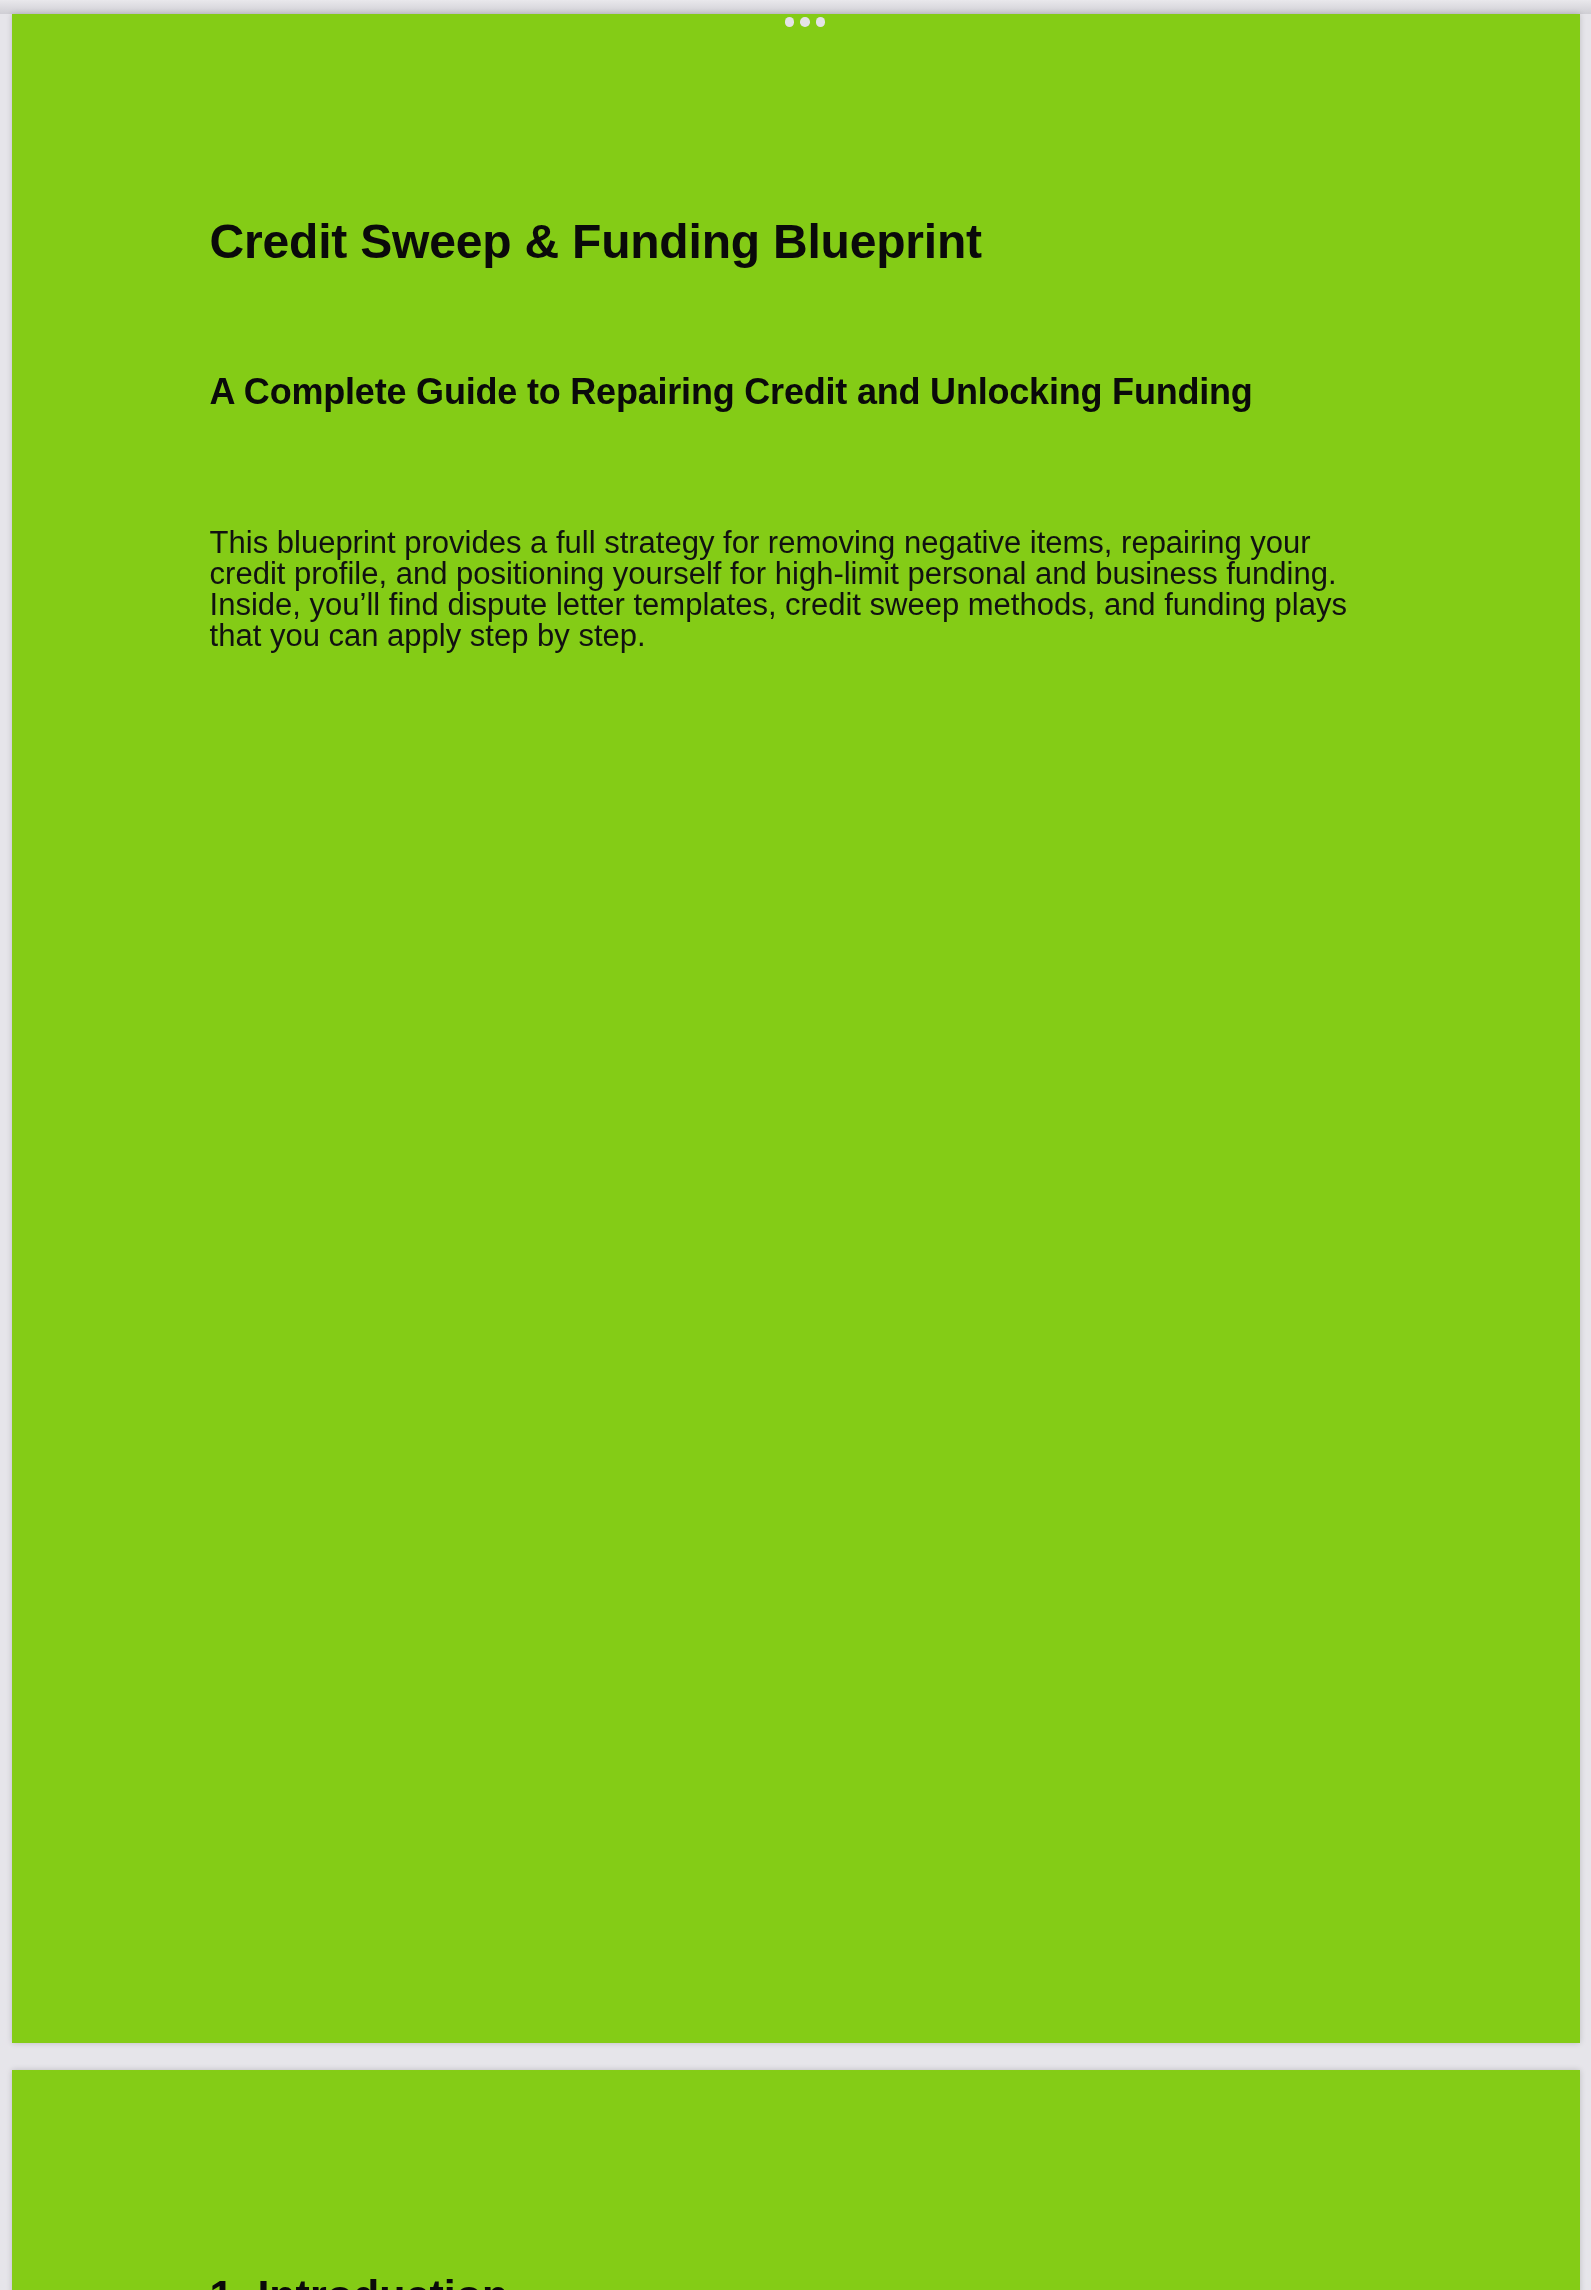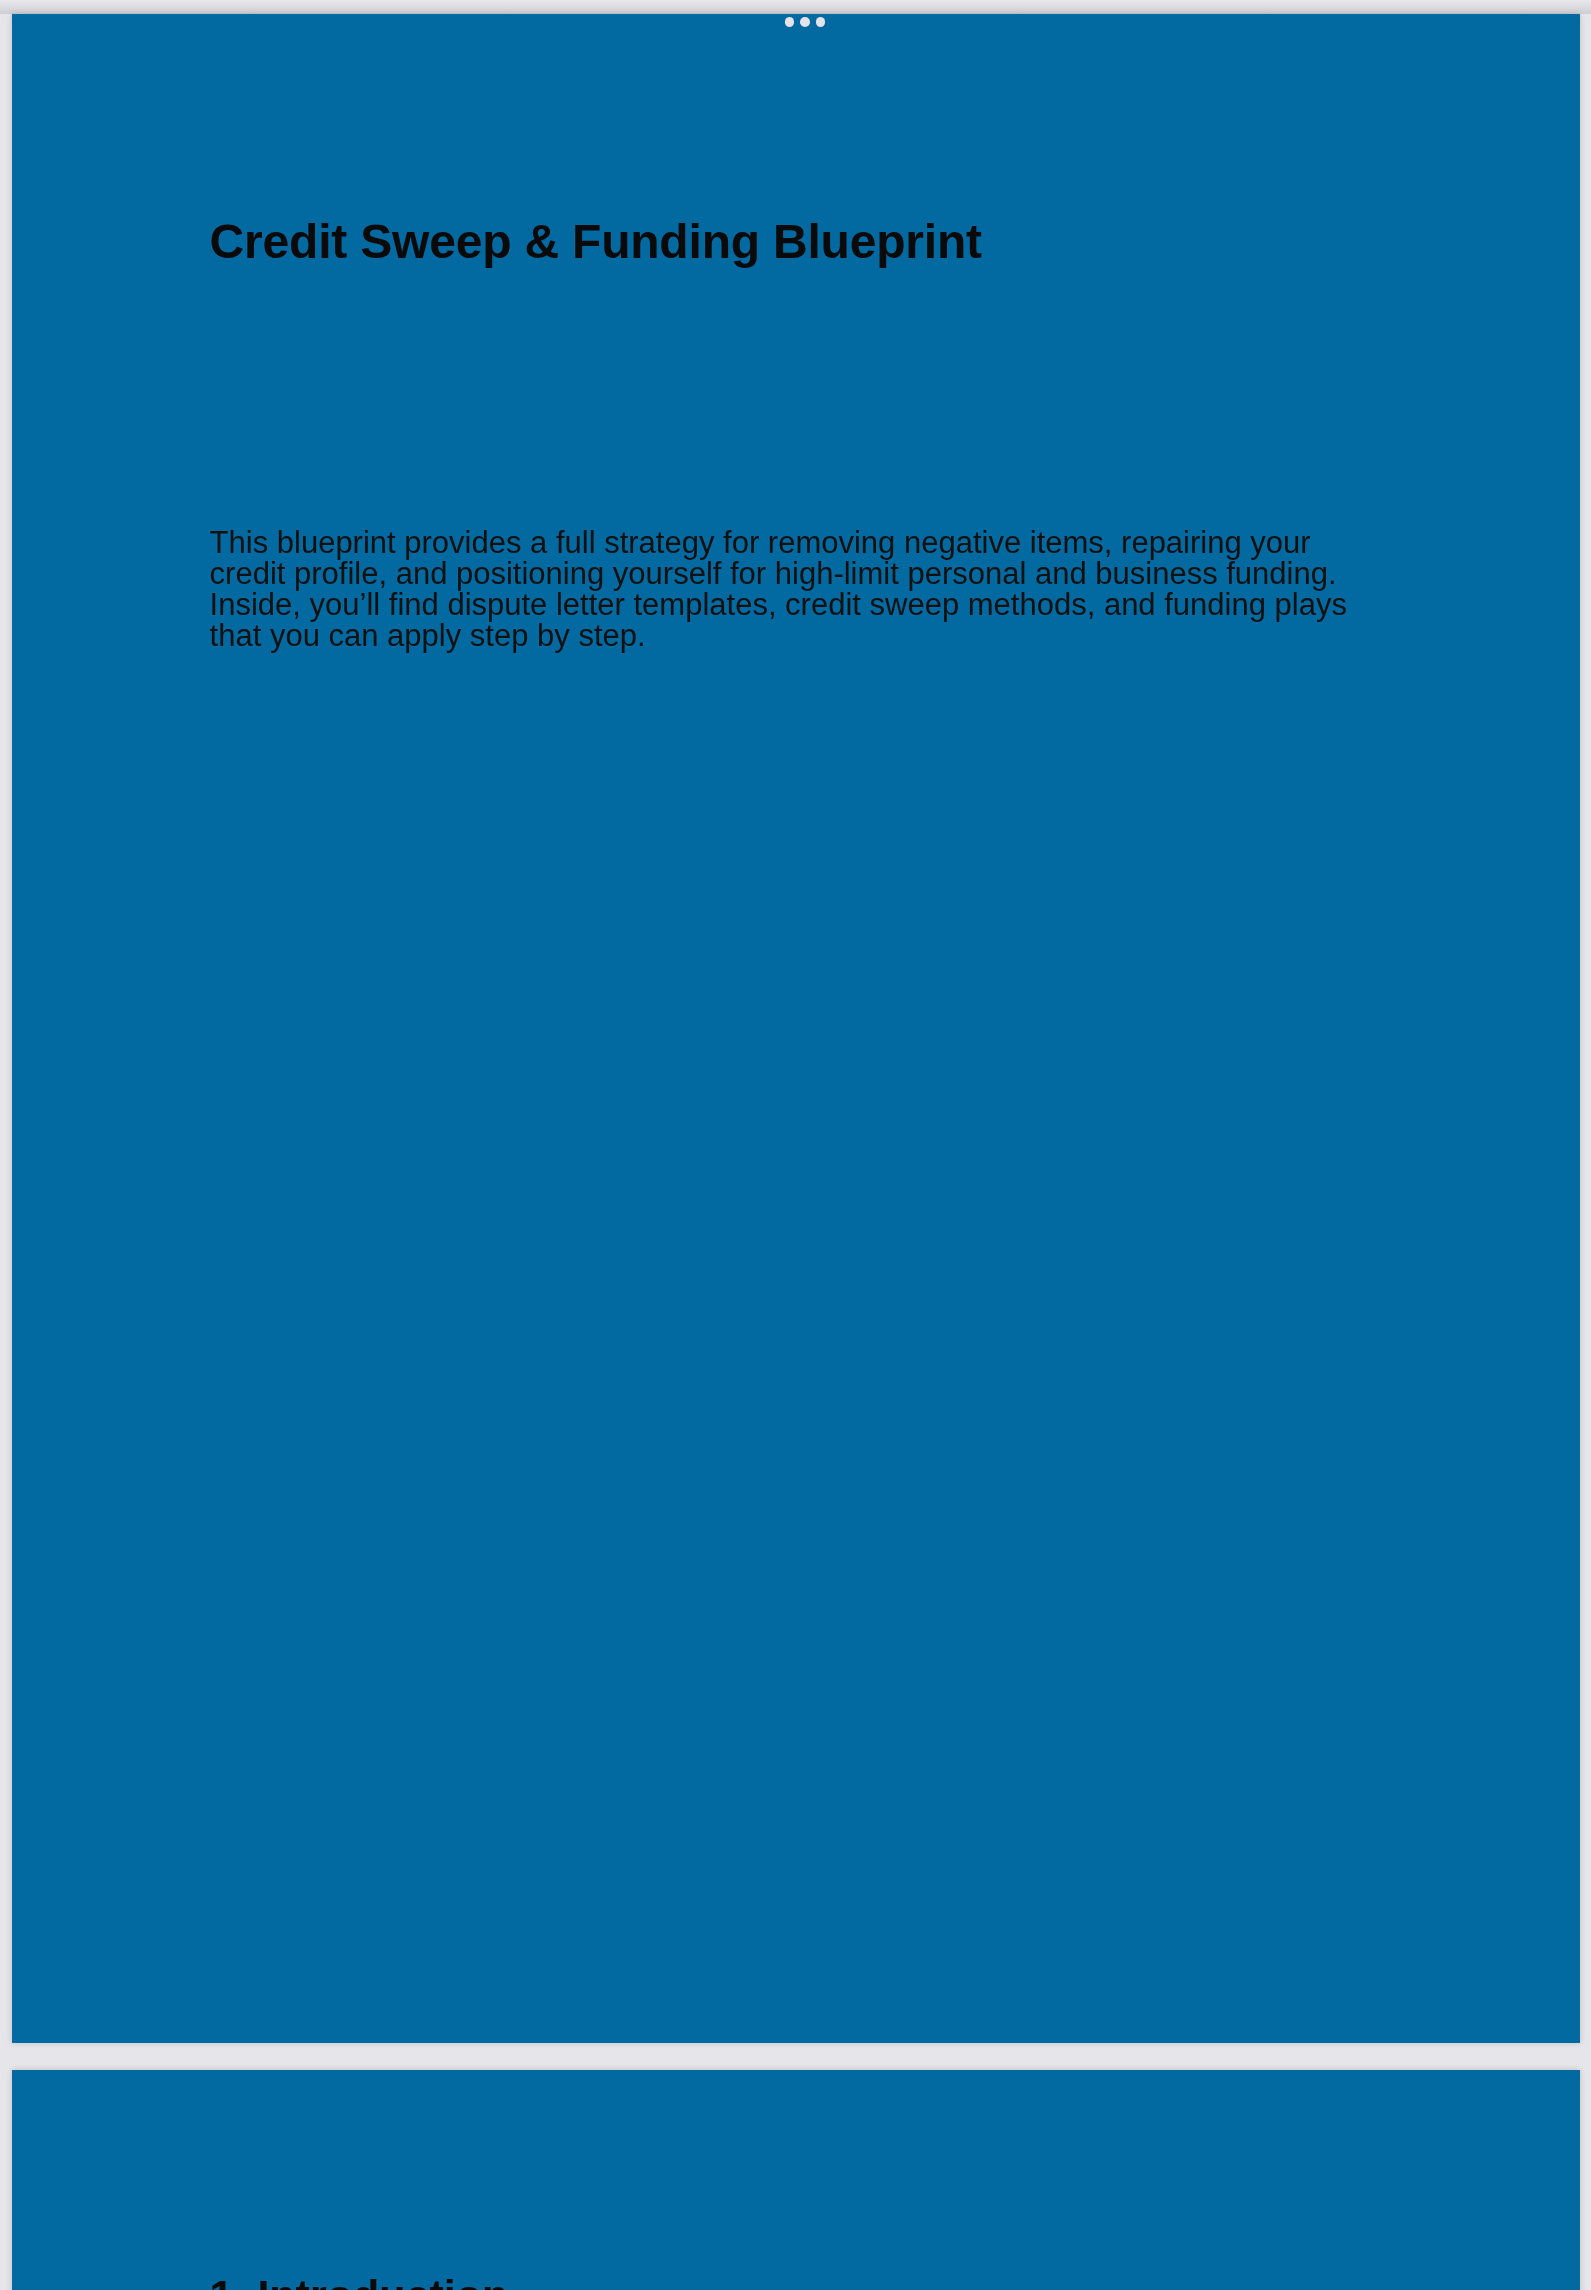--- a/index.html
+++ b/index.html
@@ -17,21 +17,21 @@
     .top-shade {
       position: absolute;
       left: 0; top: 0;
       width: 1591px; height: 13.6px;
       background: linear-gradient(#e9e8ec, #cfced4);
     }
     .page {
       position: absolute;
       left: 11.6px;
       width: 1568px;
-      background: #0369a1;
+      background: #84cc16;
       box-shadow: 0 0 5.8px rgba(0,0,0,0.18);
     }
     .page-1 { top: 13.6px; height: 2029px; }
     .page-2 { top: 2070px; height: 388px; }
     .page-dots {
       position: absolute;
       left: 773px;
       top: 3.9px;
       display: flex;
       gap: 5.8px;
@@ -90,19 +90,20 @@
 
 <div class="top-shade"></div>
 
 <div class="page page-1">
   <div class="page-dots">
     <span></span>
     <span></span>
     <span></span>
   </div>
   <h1 class="doc-title">Credit Sweep &amp; Funding Blueprint</h1>
+  <h2 class="doc-subtitle">A Complete Guide to Repairing Credit and Unlocking Funding</h2>
   <p class="doc-intro">This blueprint provides a full strategy for removing negative items, repairing your credit profile, and positioning yourself for high-limit personal and business funding. Inside, you’ll find dispute letter templates, credit sweep methods, and funding plays that you can apply step by step.</p>
 </div>
 
 <div class="page page-2">
   <h2 class="section-heading">1. Introduction</h2>
 </div>
 
 
 </body></html>

